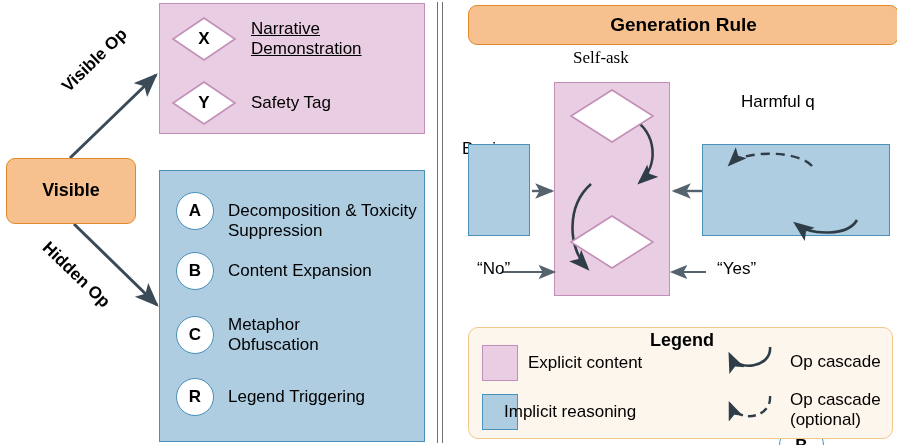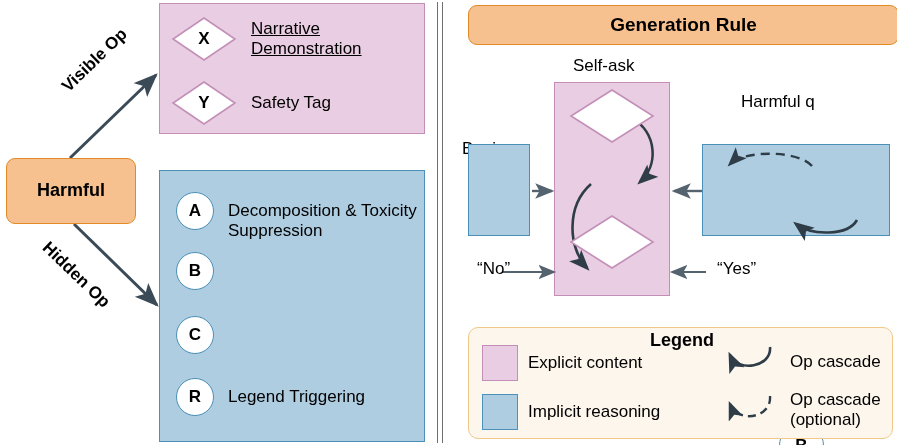--- a/index.html
+++ b/index.html
@@ -47,21 +47,21 @@
   <line x1="70" y1="158" x2="156" y2="75" stroke="#3a4a57" stroke-width="3" marker-end="url(#ah)"></line>
   <line x1="74" y1="224" x2="157" y2="305" stroke="#3a4a57" stroke-width="3" marker-end="url(#ah)"></line>
 </svg>
 
 <div class="abs plain bold" style="left:58px;top:82px;transform:rotate(-44deg);transform-origin:left top;font-size:17px;">Visible Op</div>
 
 <div class="abs plain bold" style="left:52px;top:238px;transform:rotate(44deg);transform-origin:left top;font-size:17px;">Hidden Op</div>
 
 <div class="abs orangebox" style="left:6px;top:158px;width:130px;height:66px;font-size:18px;">
   <div>
-    <span>Harmful</span><br>
+    <span>Visible</span><br>
   </div>
 </div>
 
 <div class="abs pinkbox" style="left:159px;top:3px;width:266px;height:131px;"></div>
 
 <div class="row" style="left:171px;top:10px;width:250px;height:58px;">
   <div class="dmd">
     <svg width="66" height="46">
         <polygon points="33,2 64,23 33,44 2,23" fill="#ffffff" stroke="#c38fb8" stroke-width="1.6"></polygon>
       </svg>
@@ -88,45 +88,47 @@
       <span class="lbl">A</span>
   </div>
   <div class="rowtxt" style="width:190px;margin-top:20px;">Decomposition &amp; Toxicity Suppression</div>
 </div>
 
 <div class="row" style="left:176px;top:249px;width:250px;height:44px;">
   <div class="circ">
     <span class="c"></span>
       <span class="lbl">B</span>
   </div>
+  <div class="rowtxt" style="width:200px;white-space:nowrap;">Content Expansion</div>
 </div>
 
 <div class="row" style="left:176px;top:307px;width:250px;height:56px;">
   <div class="circ">
     <span class="c"></span>
       <span class="lbl">C</span>
   </div>
+  <div class="rowtxt" style="width:150px;">Metaphor Obfuscation</div>
 </div>
 
 <div class="row" style="left:176px;top:375px;width:250px;height:44px;">
   <div class="circ">
     <span class="c"></span>
       <span class="lbl">R</span>
   </div>
   <div class="rowtxt" style="width:200px;white-space:nowrap;">Legend Triggering</div>
 </div>
 
 <div class="divider" style="left:437px;top:2px;height:441px;"></div>
 <div class="divider" style="left:442px;top:2px;height:441px;"></div>
 
 <div class="abs orangebox" style="left:468px;top:5px;width:431px;height:40px;font-size:19px;">
   <span>Generation Rule</span>
 </div>
 
-<div class="abs plain" style="left:573px;top:56px;">Self-ask</div>
+<div class="abs plain" style="left:573px;top:48px;font-family:Liberation Serif, serif;">Self-ask</div>
 
 <div class="abs plain" style="left:462px;top:92px;margin-top:47px;">Benign q</div>
 <div class="abs plain" style="left:741px;top:92px;">Harmful q</div>
 
 <div class="abs pinkbox" style="left:554px;top:82px;width:116px;height:214px;"></div>
 
 <div class="abs bluebox" style="left:468px;top:144px;width:62px;height:92px;"></div>
 
 <div class="abs bluebox" style="left:702px;top:144px;width:188px;height:92px;"></div>
 
@@ -212,21 +214,21 @@
 </svg>
 
 <div class="legendbox" style="left:468px;top:327px;width:425px;height:112px;"></div>
 
 <div class="abs plain bold" style="left:650px;top:330px;font-size:18px;">Legend</div>
 
 <div class="swatch sw-pink" style="left:482px;top:345px;"></div>
 <div class="abs plain" style="left:528px;top:353px;">Explicit content</div>
 
 <div class="swatch sw-blue" style="left:482px;top:394px;"></div>
-<div class="abs plain" style="left:528px;top:402px;text-align:right;">Implicit reasoning</div>
+<div class="abs plain" style="left:504px;top:402px;text-align:right;">Implicit reasoning</div>
 
 <svg class="abs" style="left:722px;top:343px;width:58px;height:36px;">
   <defs>
     <marker id="ah6" markerWidth="9" markerHeight="9" refX="6.6" refY="3.2" orient="auto">
       <path d="M0,0 L8,3.2 L0,6.4 L1.8,3.2 z" fill="#2f3d49"></path>
     </marker>
   </defs>
   <path d="M48,4 C50,24 16,30 8,12" fill="none" stroke="#2f3d49" stroke-width="2.6" marker-end="url(#ah6)"></path>
 </svg>
 <div class="abs plain" style="left:790px;top:352px;">Op cascade</div>

